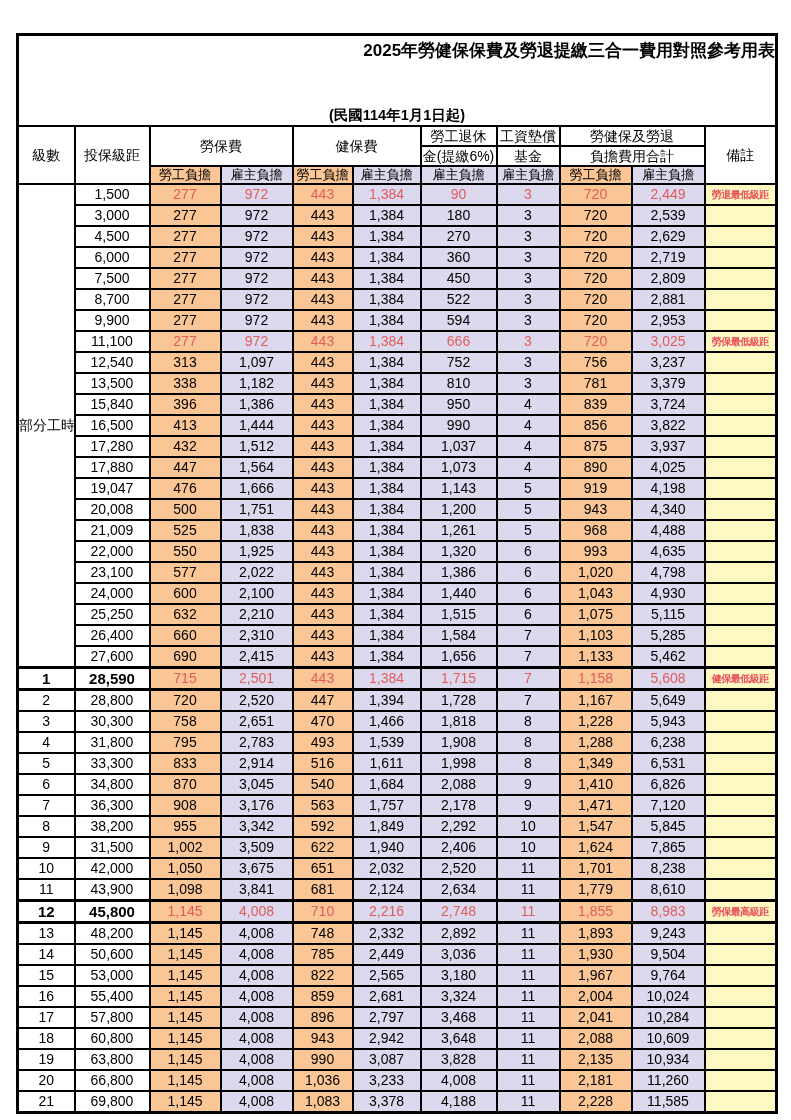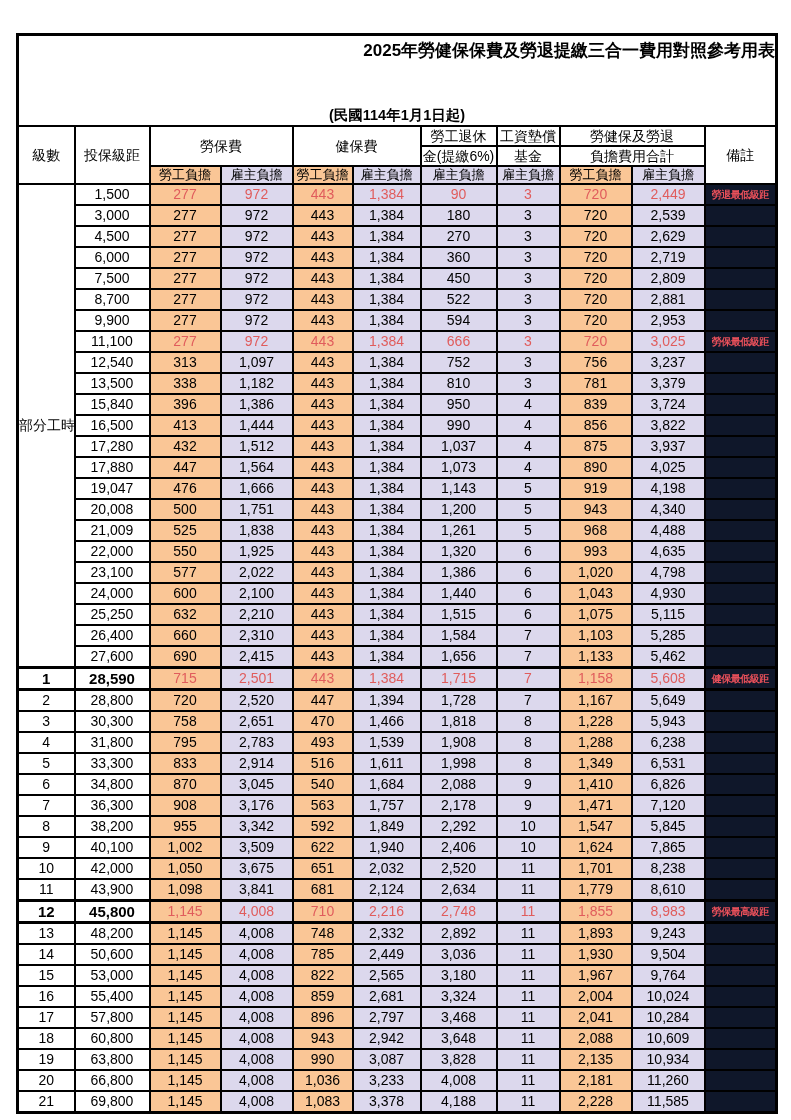--- a/index.html
+++ b/index.html
@@ -28,21 +28,21 @@
   }
   .titlecell{height:52px;line-height:normal;}
   .title{font-size:17px;font-weight:bold;padding-top:3px;text-align:right;}
   .subtitle{font-size:14.5px;font-weight:bold;margin-top:44px;}
   .hrowA td,.hrowB td{height:18px;line-height:18px;font-size:14px;}
   .hrowC td{height:16px;line-height:16px;font-size:13px;}
   .emp{background:var(--emp-bg);}
   .er{background:var(--er-bg);}
   .parttime{font-size:14px;background:#fff;}
   .lvlcell,.bktcell{background:#fff;}
-  .remarkcell{font-size:10px;font-weight:bold;color:var(--remark);background:#0f172a;letter-spacing:-0.5px;}
+  .remarkcell{font-size:10px;font-weight:bold;color:var(--remark);background:#fef9c3;letter-spacing:-0.5px;}
   tr.hl td.val{color:var(--hl);}
   tr.boldlb td.lvlcell,tr.boldlb td.bktcell{font-weight:bold;font-size:15px;}
   tr.thick td{border-top-width:3px;border-bottom-width:3px;}
 </style>
 </head>
 <body>
 
 <table>
   <colgroup>
     <col style="width:57px">
@@ -467,21 +467,21 @@
         <td class="emp val">592</td>
         <td class="er val">1,849</td>
         <td class="er val">2,292</td>
         <td class="er val">10</td>
         <td class="emp val">1,547</td>
         <td class="er val">5,845</td>
         <td class="remarkcell"></td>
       </tr>
       <tr>
         <td class="lvlcell">9</td>
-        <td class="bktcell">40,100</td>
+        <td class="bktcell">31,500</td>
         <td class="emp val">1,002</td>
         <td class="er val">3,509</td>
         <td class="emp val">622</td>
         <td class="er val">1,940</td>
         <td class="er val">2,406</td>
         <td class="er val">10</td>
         <td class="emp val">1,624</td>
         <td class="er val">7,865</td>
         <td class="remarkcell"></td>
       </tr>

